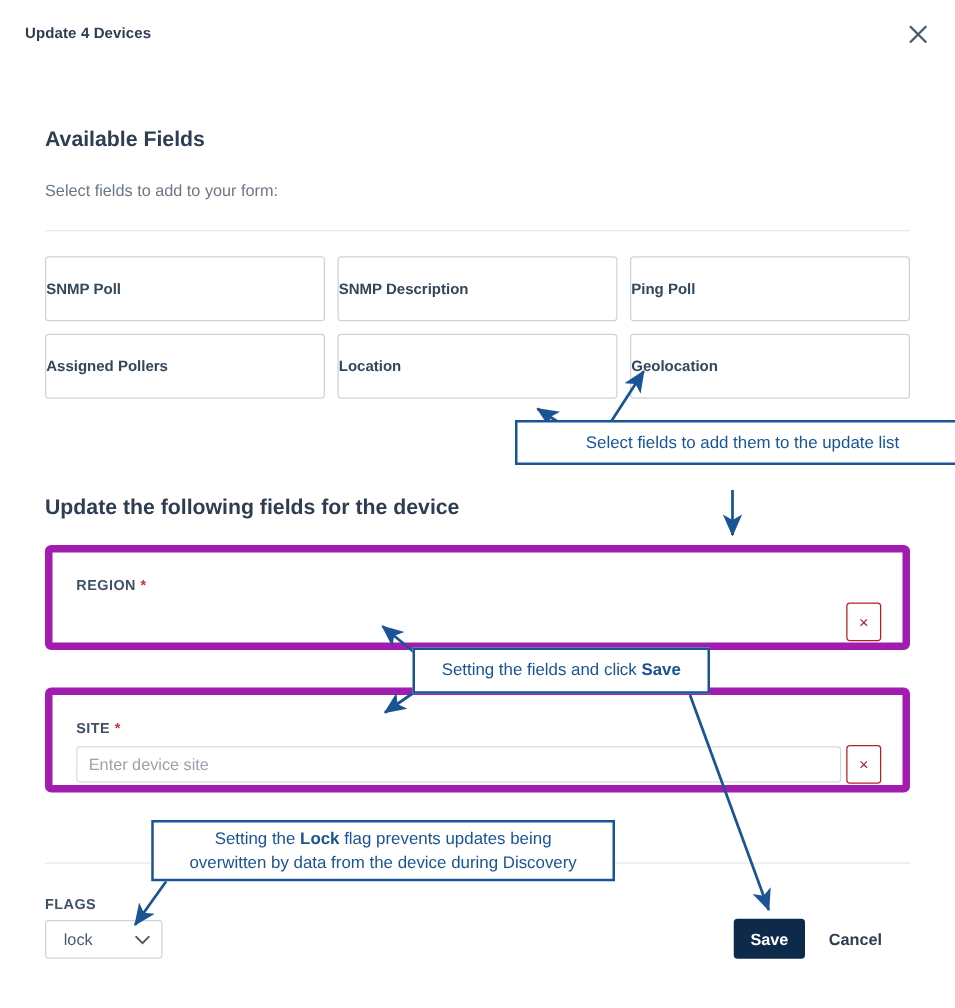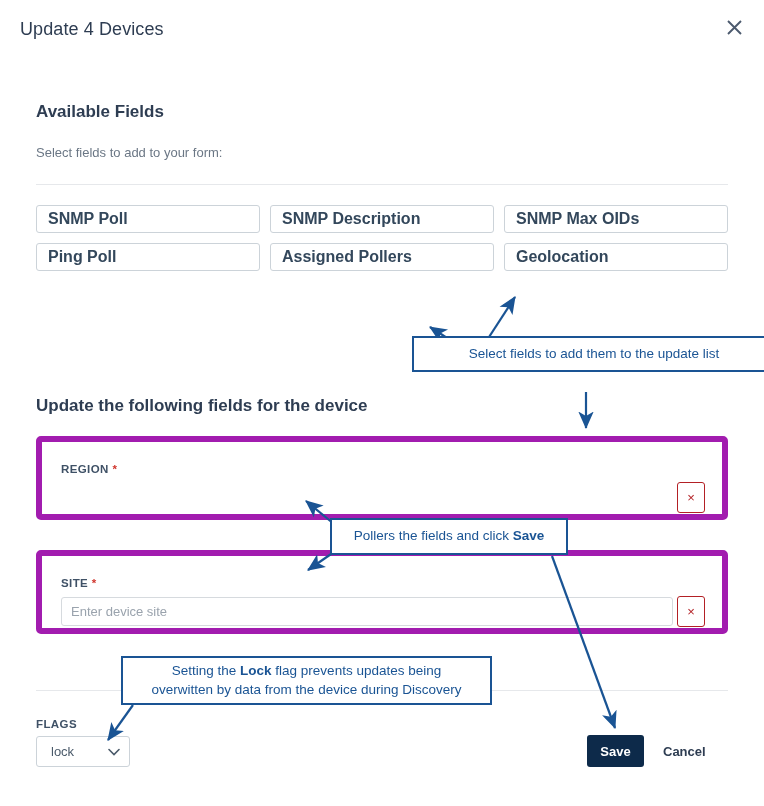--- a/index.html
+++ b/index.html
@@ -12,22 +12,22 @@
     position: relative;
     font-family: "Liberation Sans", sans-serif;
     color: #37474f;
     overflow: hidden;
   }
 
   
   #dialog-title {
     position: absolute;
     left: 20px; top: 19px;
-    font-size: 18px;
-    font-weight: normal;
+    font-size: 12px;
+    font-weight: bold;
     color: #2e3d52;
     letter-spacing: 0.1px;
   }
   #close-btn {
     position: absolute;
     right: 17px; top: 14px;
     width: 26px; height: 26px;
     display: flex; align-items: center; justify-content: center;
     cursor: pointer;
     color: #4c5a6e;
@@ -59,28 +59,27 @@
 
   #chips-grid {
     position: absolute;
     left: 36px; top: 205px;
     width: 692px;
     display: grid;
     grid-template-columns: repeat(3, 224px);
     grid-gap: 10px 10px;
   }
   .chip {
-    height: 28px;
+    height: 52px;
     border: 1px solid #ccd3d9;
     border-radius: 3px;
     background: #fff;
     display: flex;
     align-items: center;
-    padding-left: 11px;
-    font-size: 16px;
+    font-size: 12px;
     font-weight: bold;
     color: #33475b;
     cursor: pointer;
   }
   .chip.empty { border: none; background: transparent; cursor: default; }
 
   
   #update-heading {
     position: absolute;
     left: 36px; top: 396px;
@@ -228,23 +227,23 @@
 </div>
 
 <div id="available-heading">Available Fields</div>
 <div id="available-sub">Select fields to add to your form:</div>
 
 <div class="hr" id="hr-top"></div>
 
 <div id="chips-grid">
   <div class="chip">SNMP Poll</div>
   <div class="chip">SNMP Description</div>
-  <div class="chip">SNMP Max OIDs</div>
   <div class="chip">Ping Poll</div>
   <div class="chip">Assigned Pollers</div>
+  <div class="chip">Location</div>
   <div class="chip">Geolocation</div>
   <div class="chip empty"></div>
 </div>
 
 <div id="update-heading">Update the following fields for the device</div>
 
 <div class="field-card" id="card-region">
   <div class="field-label">
     <span>REGION</span>
     <span class="req">*</span>
@@ -292,18 +291,18 @@
   <line x1="552" y1="556" x2="615" y2="728" stroke="#1a5494" stroke-width="2.2" marker-end="url(#ah)"></line>
 
   <line x1="133" y1="705" x2="108" y2="740" stroke="#1a5494" stroke-width="2.2" marker-end="url(#ah)"></line>
 </svg>
 
 <div class="callout" id="callout-select">
   <span>Select fields to add them to the update list</span>
 </div>
 
 <div class="callout" id="callout-update">
-  <span><span>Pollers the fields and click </span><b>Save</b></span>
+  <span><span>Setting the fields and click </span><b>Save</b></span>
 </div>
 
 <div class="callout" id="callout-lock">
   <span><span>Setting the </span><b>Lock</b><span> flag prevents updates being</span><br><span>overwitten by data from the device during Discovery</span></span>
 </div>
 
 </body></html>

